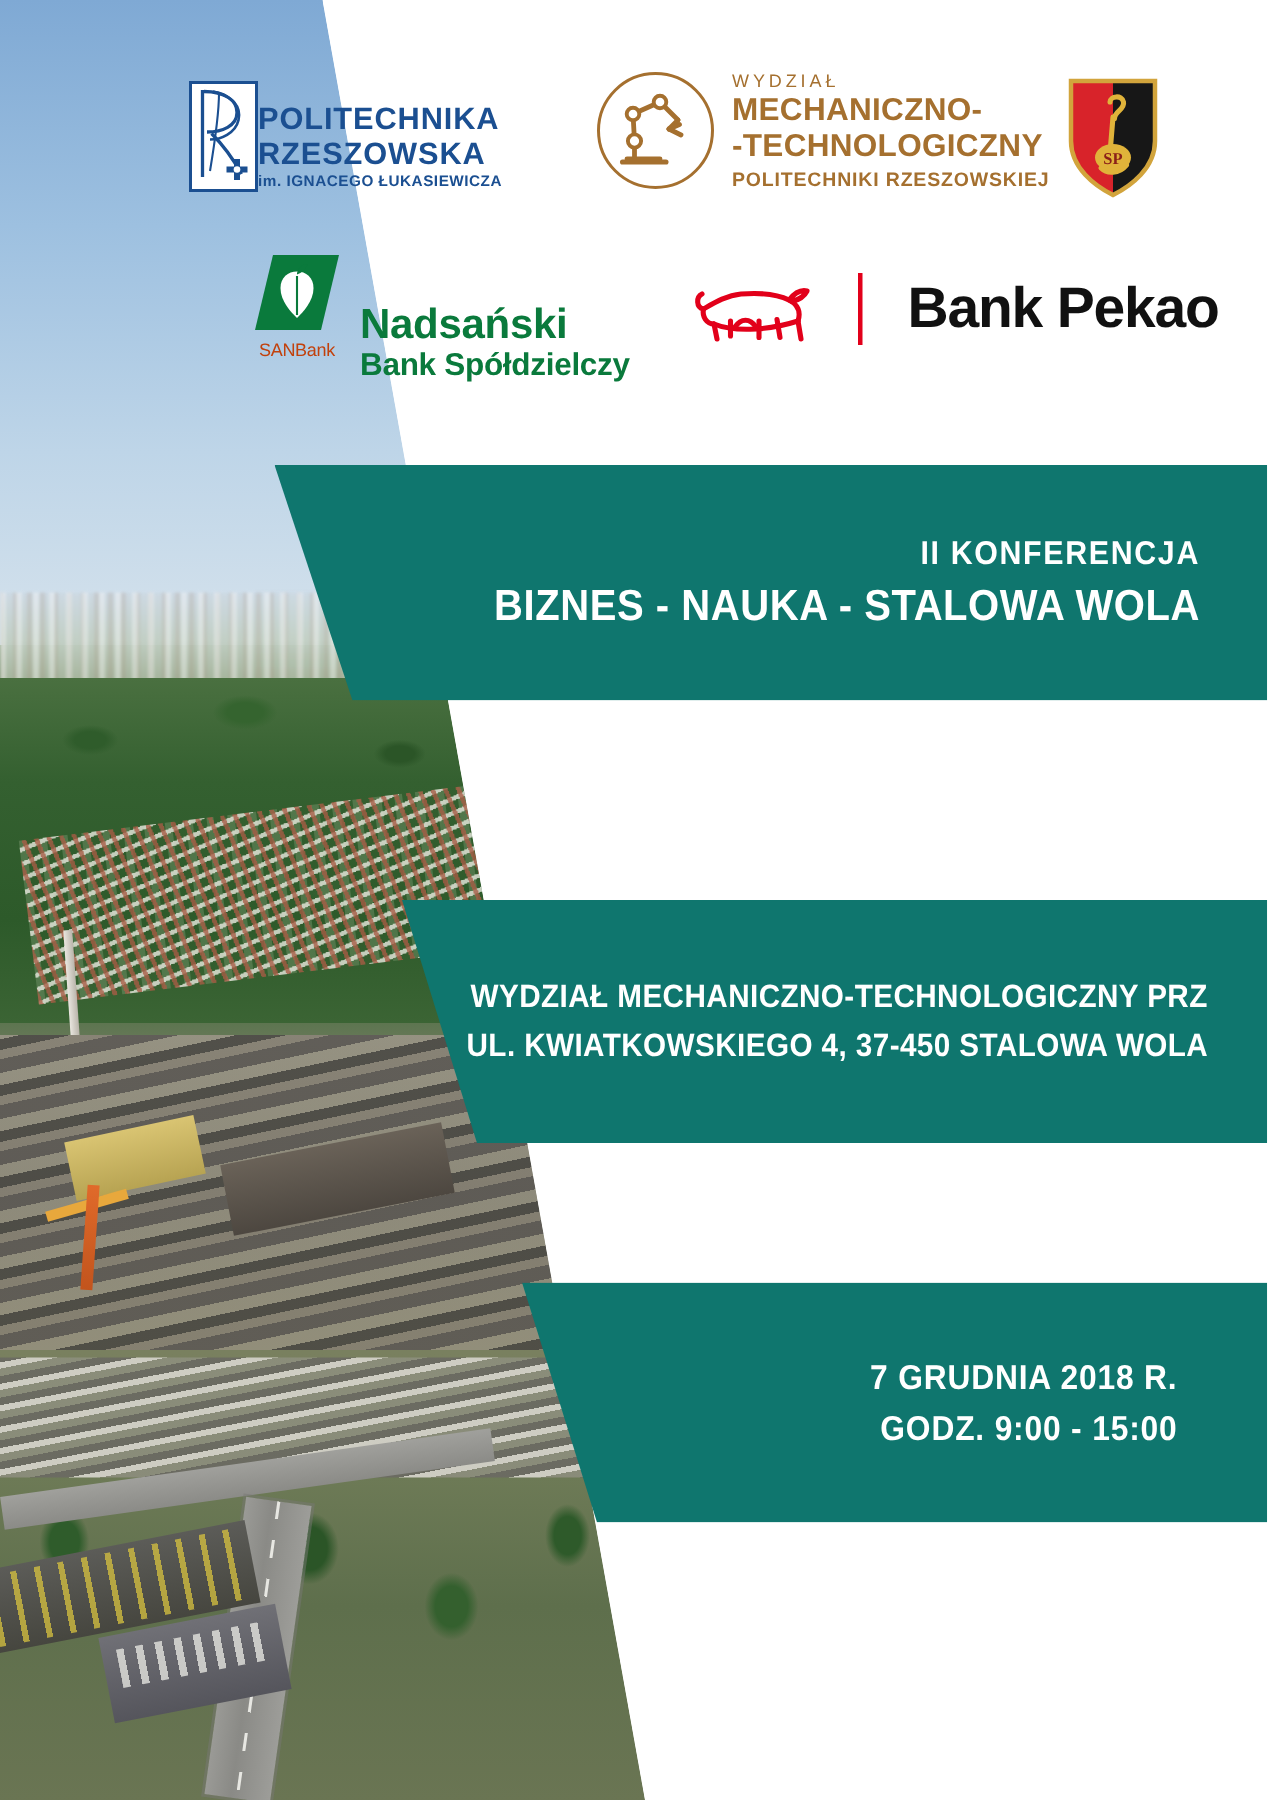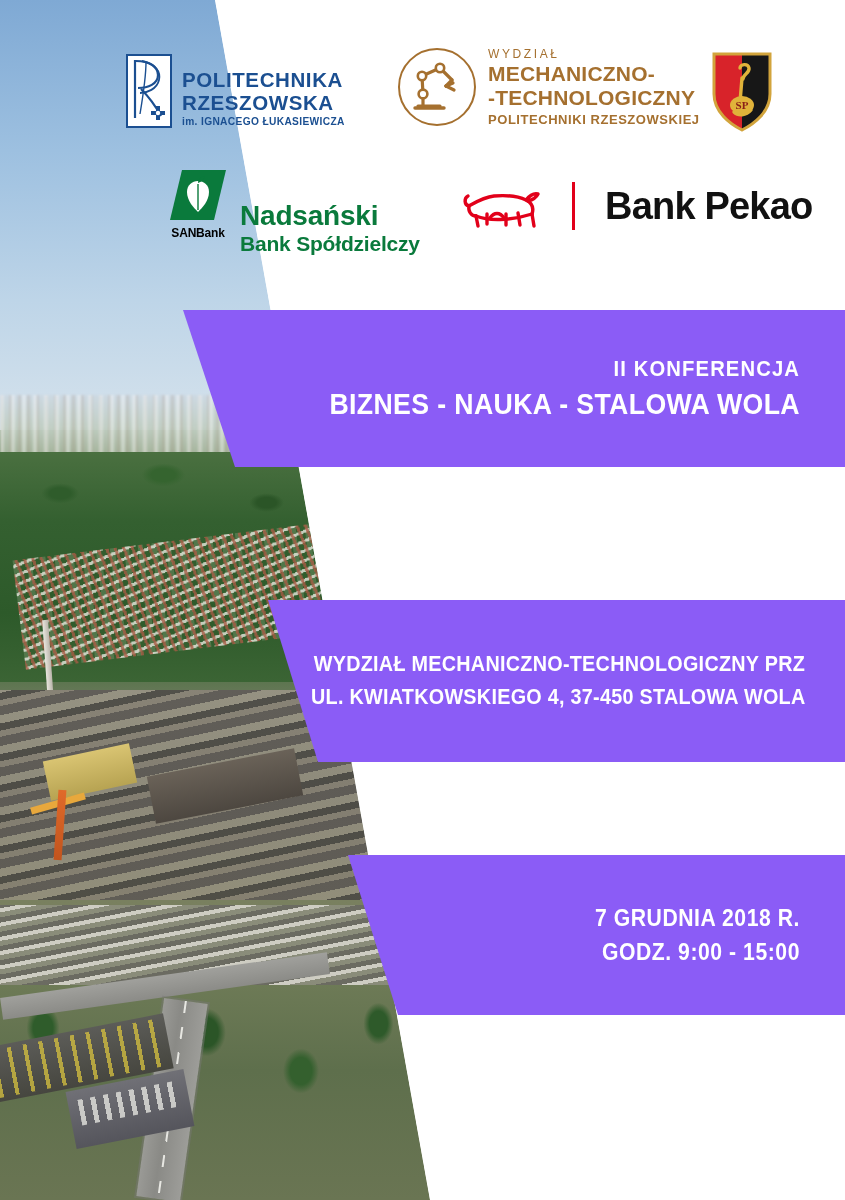--- a/index.html
+++ b/index.html
@@ -161,21 +161,21 @@
   .white-wedge{
     position:absolute;left:0;top:0;width:845px;height:1200px;
     background:#ffffff;
     clip-path:polygon(215px 0, 845px 0, 845px 1200px, 430px 1200px);
     box-shadow:-6px 0 16px rgba(0,0,0,.10);
   }
 
   
   .banner{
     position:absolute;
-    background:#8b5cf6;
+    background:#0f766e;
     color:#ffffff;
     display:flex;
     flex-direction:column;
     justify-content:center;
     text-align:right;
   }
   .banner .line{
     display:block;
     white-space:nowrap;
     font-weight:700;
@@ -196,30 +196,30 @@
     left:268px;top:600px;width:577px;height:162px;
     clip-path:polygon(0 0, 577px 0, 577px 162px, 50px 162px);
     padding-right:40px;
     align-items:flex-end;
   }
   #banner-venue .line{font-size:21.5px;line-height:33px;letter-spacing:.3px;}
 
   #banner-date{
     left:348px;top:855px;width:497px;height:160px;
     clip-path:polygon(0 0, 497px 0, 497px 160px, 50px 160px);
-    padding-right:45px;
+    padding-right:60px;
   }
   #banner-date .line{font-size:23px;line-height:34px;letter-spacing:.6px;}
 
   
   .logos-row1{position:absolute;left:118px;top:42px;width:700px;height:110px;}
   .logos-row2{position:absolute;left:160px;top:160px;width:660px;height:95px;}
 
   
-  #logo-prz{position:absolute;left:8px;top:12px;display:flex;align-items:flex-start;gap:10px;}
+  #logo-prz{position:absolute;left:8px;top:12px;display:flex;align-items:flex-start;}
   #logo-prz .mark{
     width:46px;height:74px;border:2.5px solid #1b4f91;position:relative;background:#fff;
   }
   #logo-prz .mark svg{position:absolute;left:0;top:0;}
   #logo-prz .words{padding-top:14px;}
   #logo-prz .w1,#logo-prz .w2{
     color:#1b4f91;font-weight:700;font-size:20.5px;line-height:23px;letter-spacing:.6px;
   }
   #logo-prz .w3{
     color:#1b4f91;font-weight:700;font-size:10.2px;line-height:15px;letter-spacing:.35px;
@@ -236,21 +236,21 @@
   #logo-wmt .w4{color:#a5702f;font-weight:700;font-size:13px;letter-spacing:.55px;margin-top:5px;}
 
   
   #logo-crest{position:absolute;left:592px;top:8px;width:64px;height:84px;}
 
   
   #logo-sanbank{position:absolute;left:8px;top:8px;display:flex;align-items:flex-start;gap:12px;}
   #logo-sanbank .mark{width:60px;height:72px;position:relative;}
   #logo-sanbank .sanbank-word{
     position:absolute;left:0;bottom:0;width:60px;text-align:center;
-    color:#000000;font-weight:700;font-size:12px;letter-spacing:-.2px;
+    color:#c2410c;font-weight:400;font-size:12px;letter-spacing:-.2px;
   }
   #logo-sanbank .words{padding-top:4px;}
   #logo-sanbank .w1{color:#0a7a3c;font-weight:700;font-size:28px;line-height:31px;letter-spacing:-.2px;margin-top:28px;}
   #logo-sanbank .w2{color:#0a7a3c;font-weight:700;font-size:21px;line-height:26px;letter-spacing:-.2px;}
 
   
   #logo-pekao{position:absolute;left:300px;top:20px;display:flex;align-items:center;gap:30px;}
   #logo-pekao .divider{width:3px;height:48px;background:#e2001a;}
   #logo-pekao .word{color:#111111;font-weight:700;font-size:38px;letter-spacing:-.8px;line-height:1;}
 </style>

